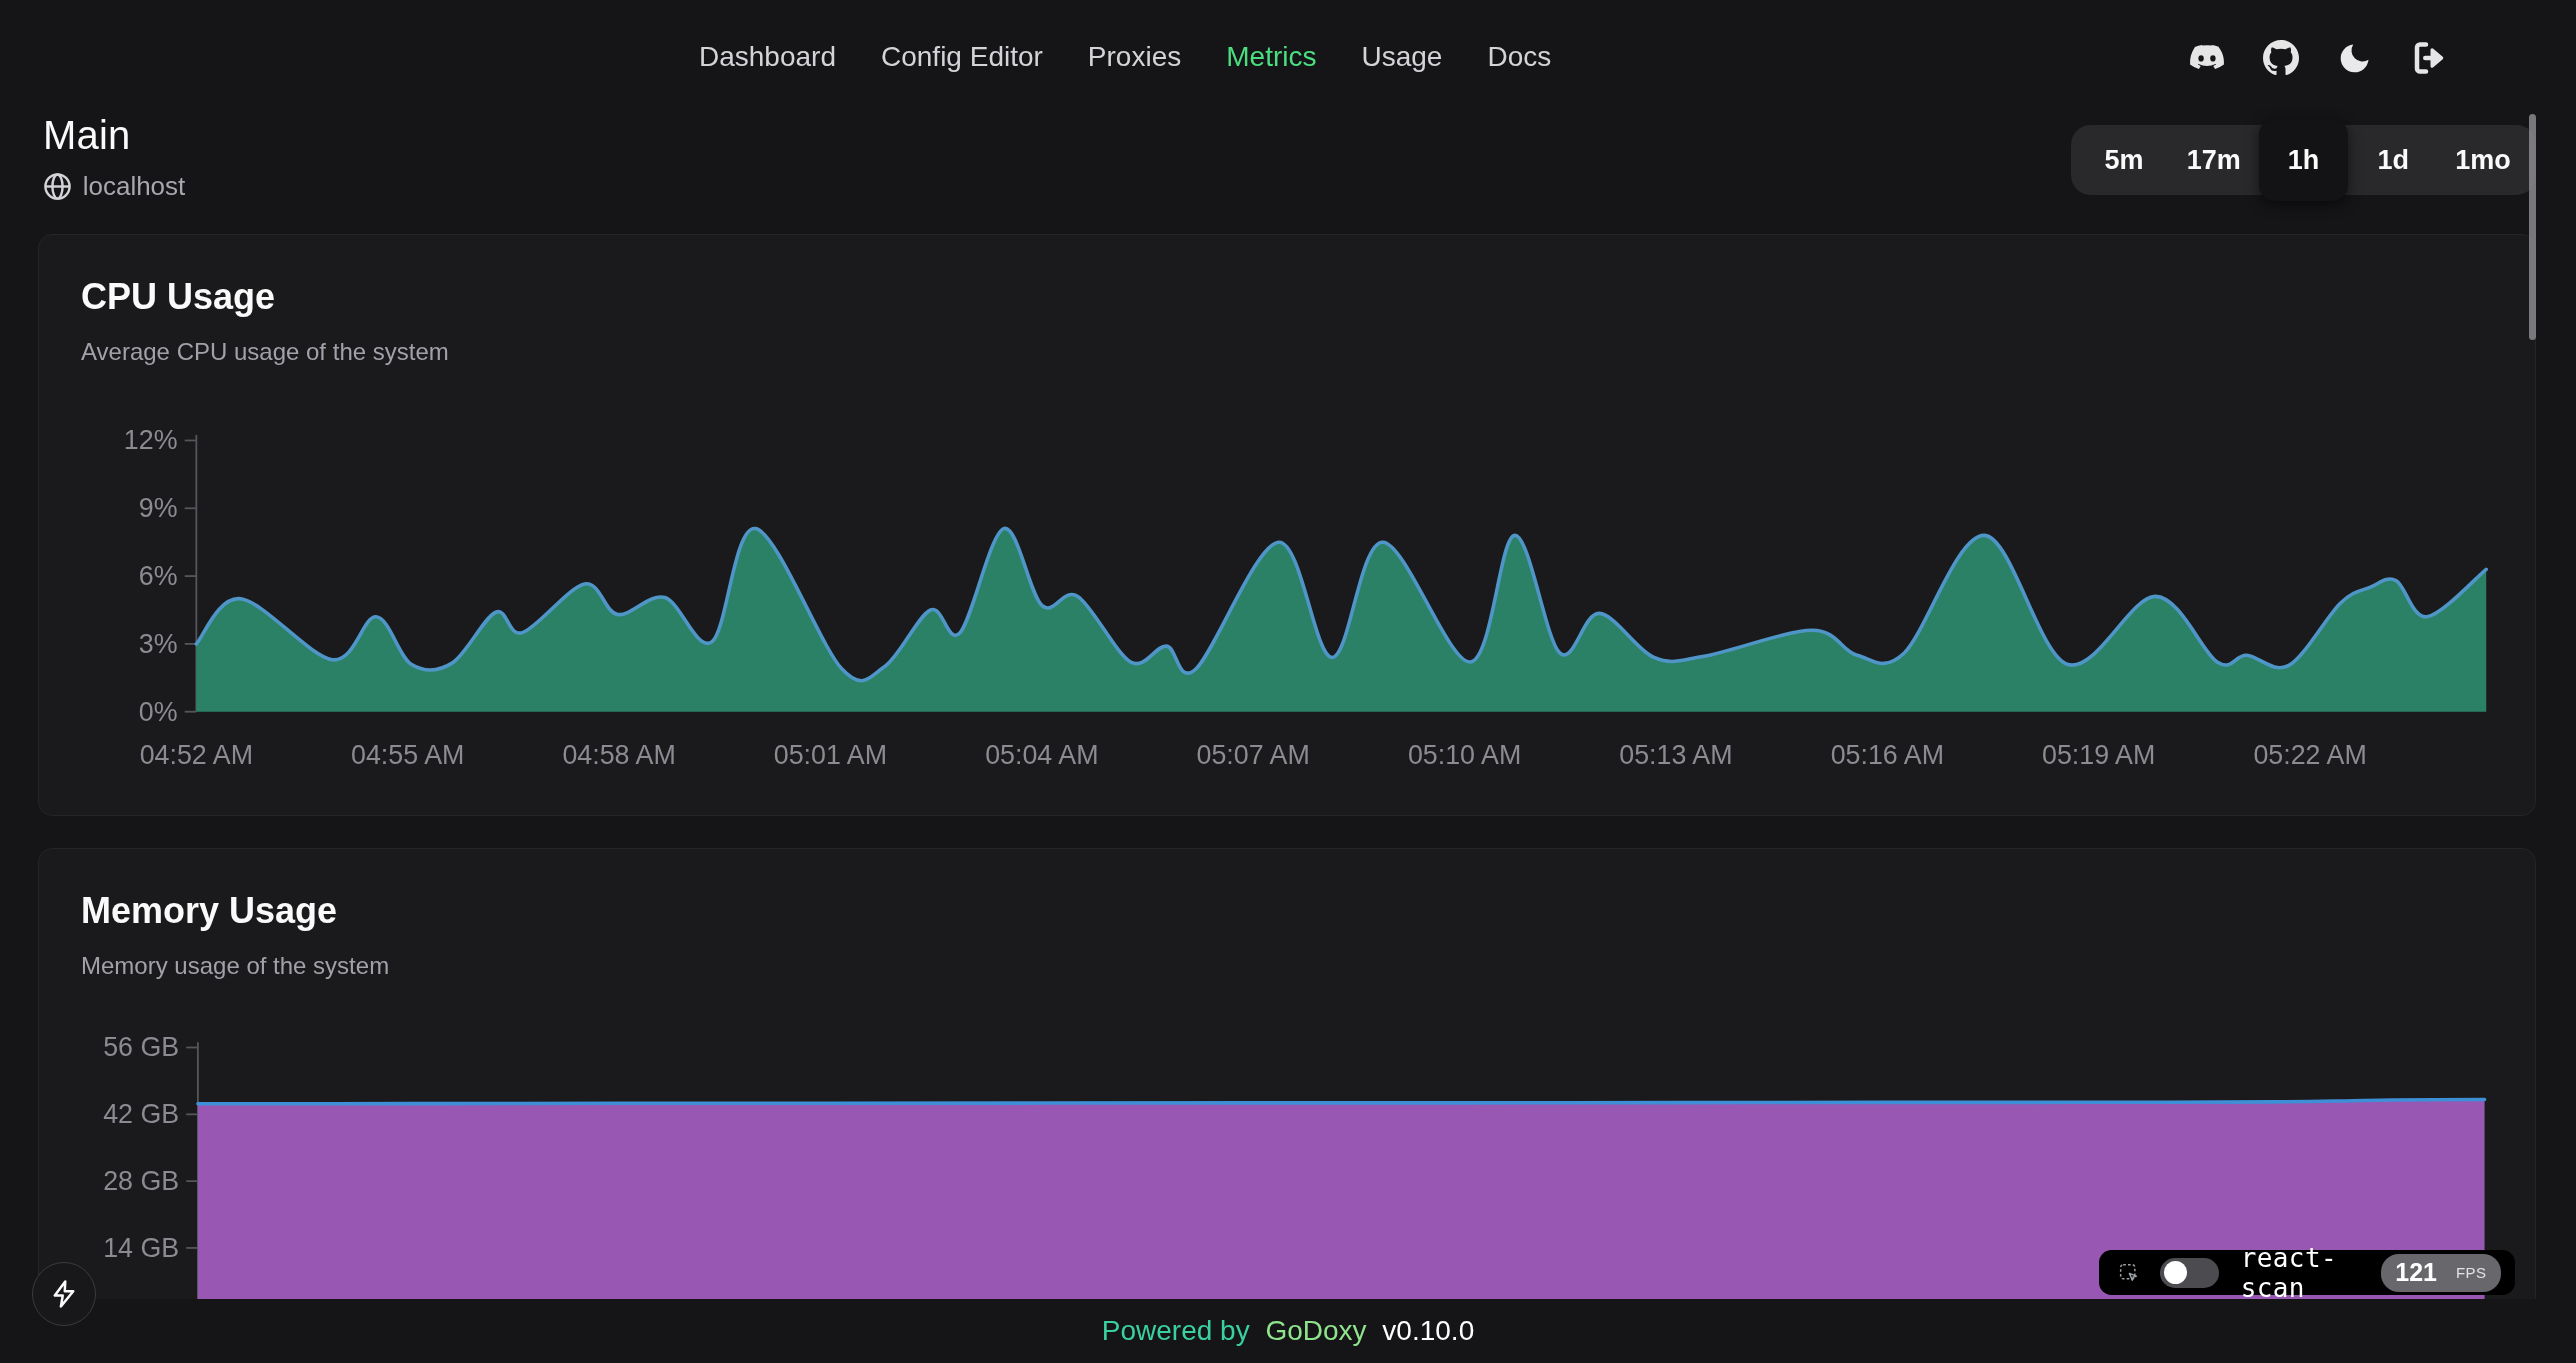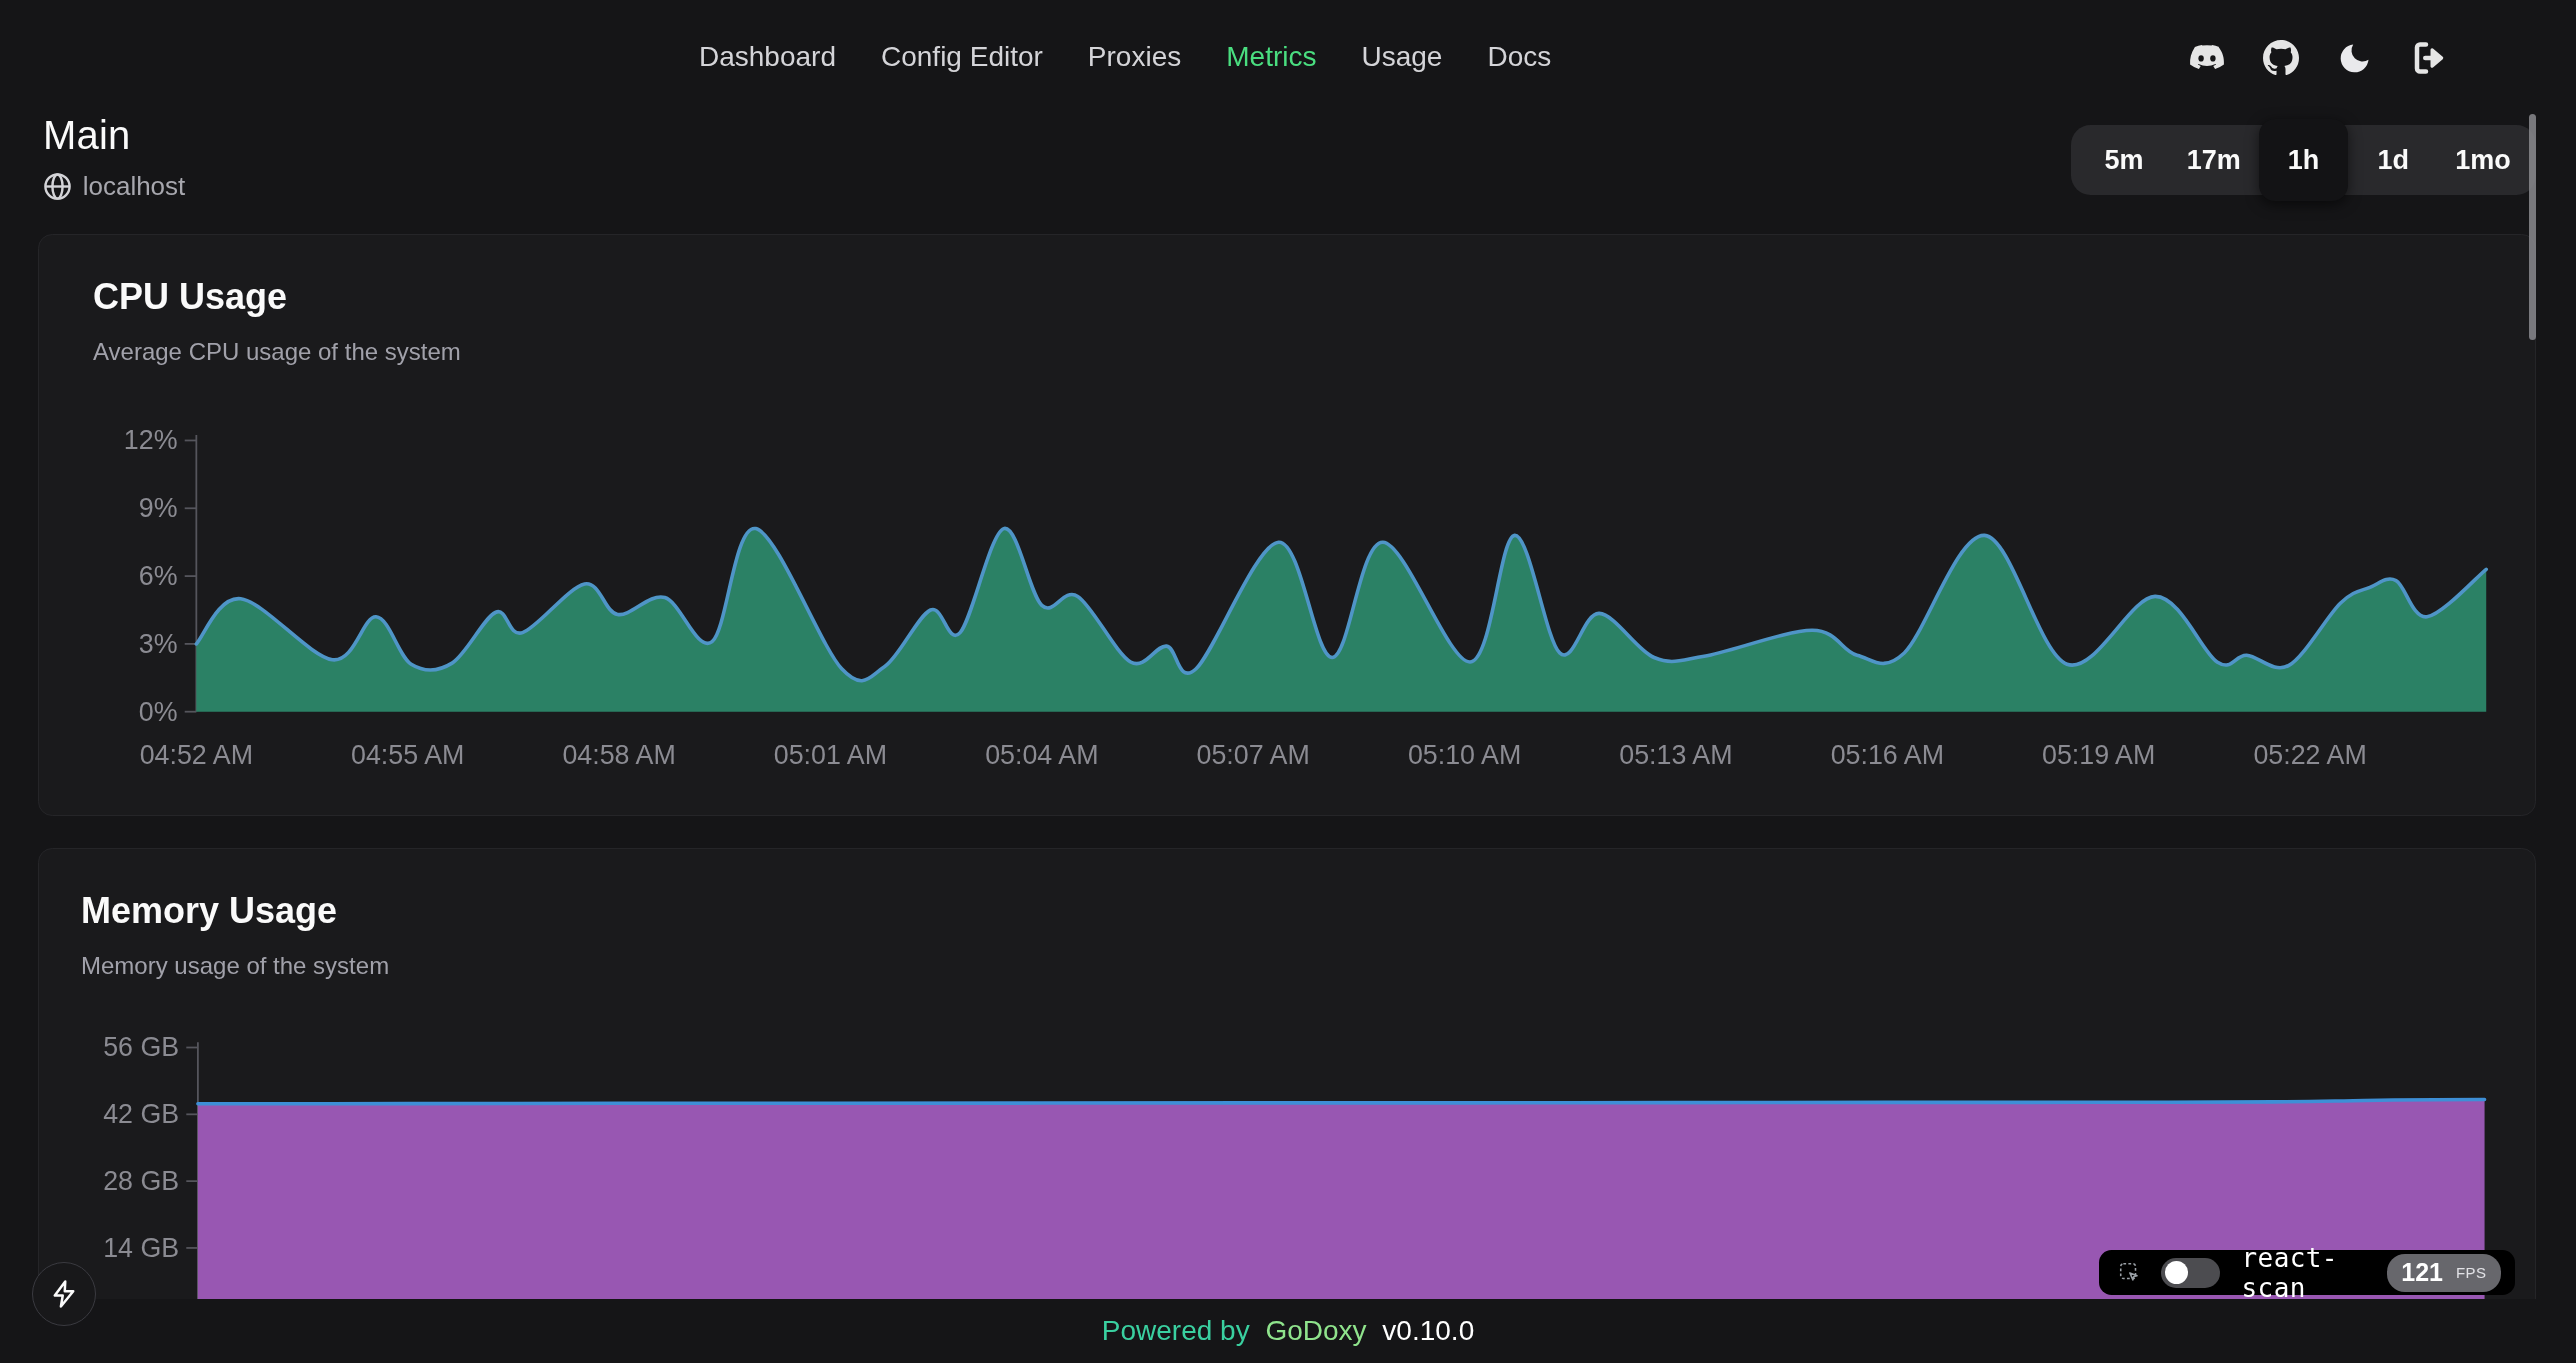--- a/index.html
+++ b/index.html
@@ -27,21 +27,21 @@
   .time-range { position:absolute; right:40px; top:125px; width:465px; height:70px;
     background:#29292c; border-radius:19.7px; display:flex; align-items:center; padding:0 8px; }
   .tr-btn { flex:1; height:70px; display:flex; align-items:center; justify-content:center;
     font-size:27px; font-weight:600; color:#fafafa; border:none; background:transparent;
     cursor:pointer; font-family:inherit; border-radius:16px; }
   .tr-btn.active { background:#131315; height:82px; margin:-6.3px 0; box-shadow:0 3.6px 12.5px rgba(0,0,0,.55);text-align:center; }
 
   
   .card { position:absolute; left:38px; width:2498px; background:#1a1a1c;
     border:0.9px solid #252528; border-radius:14.3px; }
-  .card-cpu { top:234px; height:582px;padding-left:12px; }
+  .card-cpu { top:234px; height:582px; }
   .card-mem { top:848px; height:698px; }
   .card-title { font-size:36px; font-weight:600; color:#fafafa; margin:41px 0 0 42px; }
   .card-sub { font-size:24px; color:#a1a1aa; margin:19.7px 0 0 42px; }
 
   .chart { position:absolute; left:89px; }
   #chart0 { top:420px; }
   #chart1 { top:1020px; }
 
   
   .footer { position:absolute; left:0; top:1299px; width:100%; height:64px; background:#151517;
@@ -58,21 +58,21 @@
   .fab svg { width:30px; height:30px; }
 
   
   .react-scan { position:absolute; right:61px; top:1250px; width:416px; height:45px; background:#000;
     border-radius:12.5px; display:flex; align-items:center; padding:0 14.3px 0 19.7px; gap:21.5px; z-index:60; }
   .rs-inspect { width:27px; height:27px; display:flex; align-items:center; justify-content:center; cursor:pointer; }
   .rs-toggle { width:59px; height:30px; border-radius:15px; background:#4c4c50; position:relative; cursor:pointer; flex:none; }
   .rs-knob { position:absolute; left:3.6px; top:3.6px; width:23px; height:23px; border-radius:50%; background:#fff; }
   .rs-label { font-family:"DejaVu Sans Mono", monospace; font-size:26px; color:#fff; letter-spacing:0.4px; }
   .rs-pill { margin-left:auto; background:#67676c; border-radius:18px; height:38px; display:flex;
-    align-items:baseline; padding:0 14.3px; gap:13px; align-items:center; }
+    align-items:baseline; padding:0 14.3px; gap:19px; align-items:center; }
   .rs-fps { font-size:25px; font-weight:bold; color:#fff; }
   .rs-fps-unit { font-size:15px; color:#e2e2e6; letter-spacing:0.4px; }
 
   
   .scrollbar-thumb { position:absolute; left:2529px; top:114px; width:7.2px; height:226px;
     background:#8a8a8e; border-radius:3.6px; opacity:.85; z-index:70; }
 </style>
 </head>
 <body>
 

